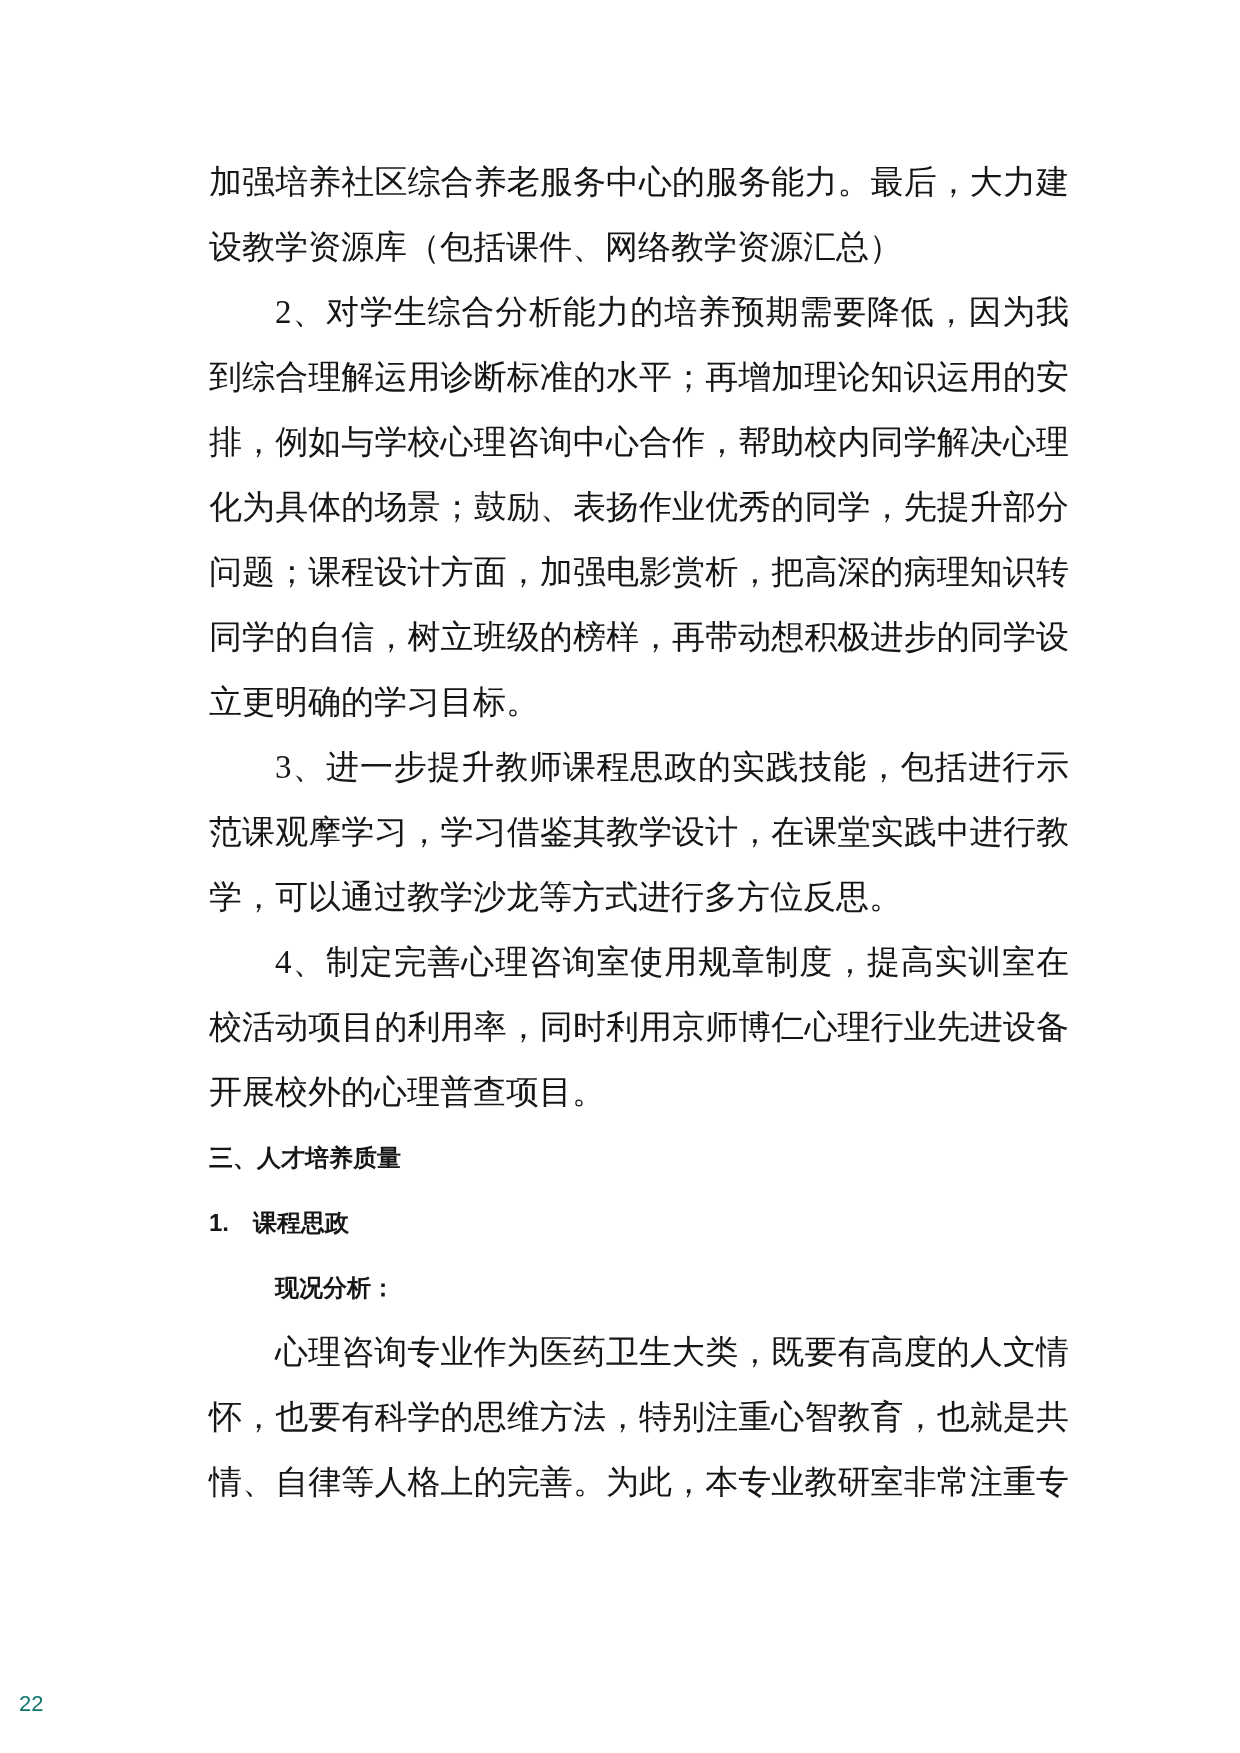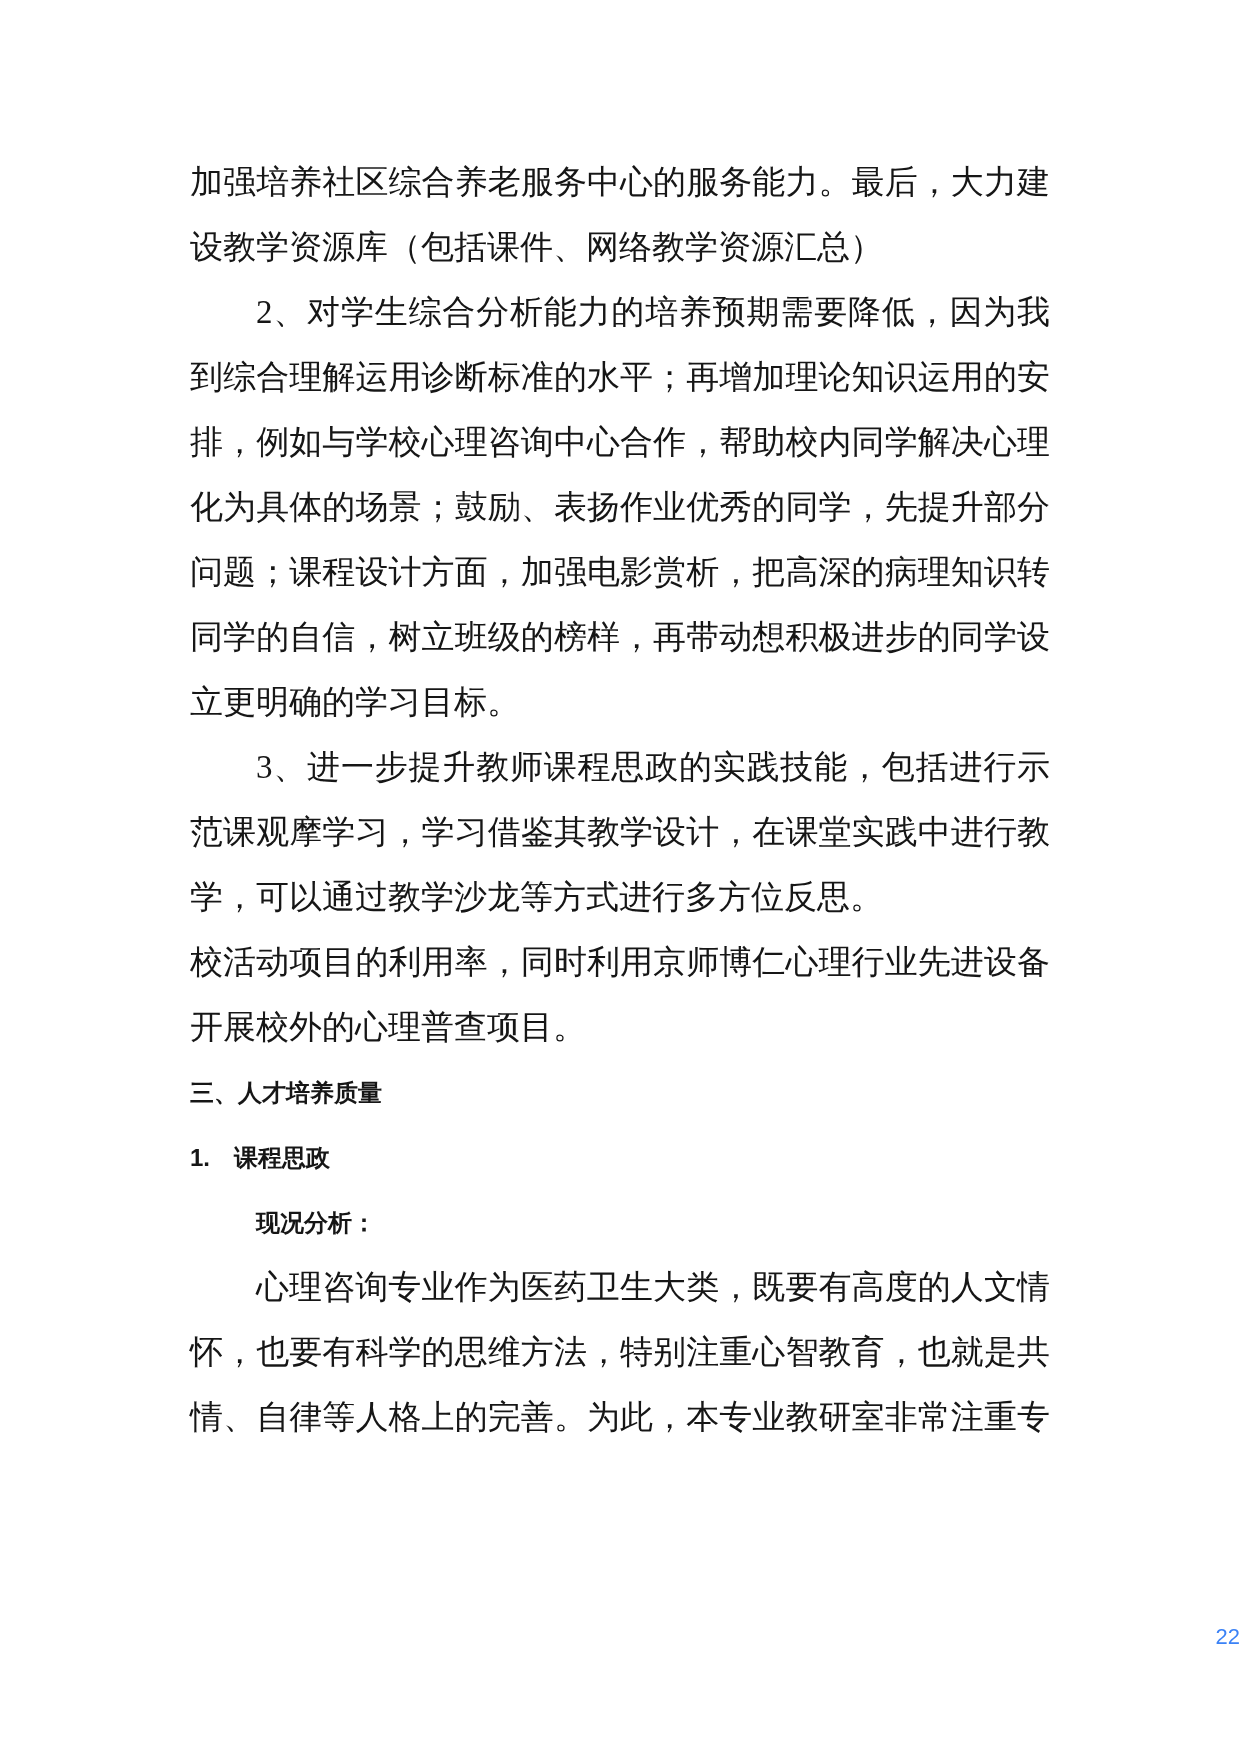--- a/index.html
+++ b/index.html
@@ -12,20 +12,21 @@
     background: #ffffff;
     position: relative;
     overflow: hidden;
     font-family: "Liberation Serif", "DejaVu Serif", serif;
     color: #161616;
   }
   .page {
     position: absolute;
     inset: 0;
     background: #ffffff;
+    margin-left: 19px;
   }
   .text-block {
     position: absolute;
     left: 190px;
     top: 150px;
     width: 860px;
   }
   .line {
     font-size: 33px;
     line-height: 65px;
@@ -42,46 +43,47 @@
     text-indent: 66px;
   }
   
   .line.h {
     font-family: "Liberation Sans", "DejaVu Sans", sans-serif;
     font-weight: 700;
     font-size: 24px;
   }
   .page-number {
     position: absolute;
-    top: 1624px;
+    top: 1691px;
     left: 0;
     width: 100%;
-    text-align: right;
+    text-align: left;
     font-size: 22px;
     font-family: "Liberation Sans", "DejaVu Sans", sans-serif;
-    color: #3b82f6;
+    color: #0f766e;
   }
 </style>
 </head>
 <body>
 
 <div class="page">
   <div class="text-block" id="text-block">
       <div class="line j">加强培养社区综合养老服务中心的服务能力。最后，大力建</div>
       <div class="line">设教学资源库（包括课件、网络教学资源汇总）</div>
       <div class="line j in">2、对学生综合分析能力的培养预期需要降低，因为我</div>
       <div class="line j">到综合理解运用诊断标准的水平；再增加理论知识运用的安</div>
       <div class="line j">排，例如与学校心理咨询中心合作，帮助校内同学解决心理</div>
       <div class="line j">化为具体的场景；鼓励、表扬作业优秀的同学，先提升部分</div>
       <div class="line j">问题；课程设计方面，加强电影赏析，把高深的病理知识转</div>
       <div class="line j">同学的自信，树立班级的榜样，再带动想积极进步的同学设</div>
       <div class="line">立更明确的学习目标。</div>
       <div class="line j in">3、进一步提升教师课程思政的实践技能，包括进行示</div>
       <div class="line j">范课观摩学习，学习借鉴其教学设计，在课堂实践中进行教</div>
       <div class="line">学，可以通过教学沙龙等方式进行多方位反思。</div>
+      <div class="line j in">4、制定完善心理咨询室使用规章制度，提高实训室在</div>
       <div class="line j">校活动项目的利用率，同时利用京师博仁心理行业先进设备</div>
       <div class="line">开展校外的心理普查项目。</div>
       <div class="line h">三、人才培养质量</div>
       <div class="line h">1.　课程思政</div>
       <div class="line h in">现况分析：</div>
       <div class="line j in">心理咨询专业作为医药卫生大类，既要有高度的人文情</div>
       <div class="line j">怀，也要有科学的思维方法，特别注重心智教育，也就是共</div>
       <div class="line j">情、自律等人格上的完善。为此，本专业教研室非常注重专</div>
     </div>
   <div class="page-number">22</div>

